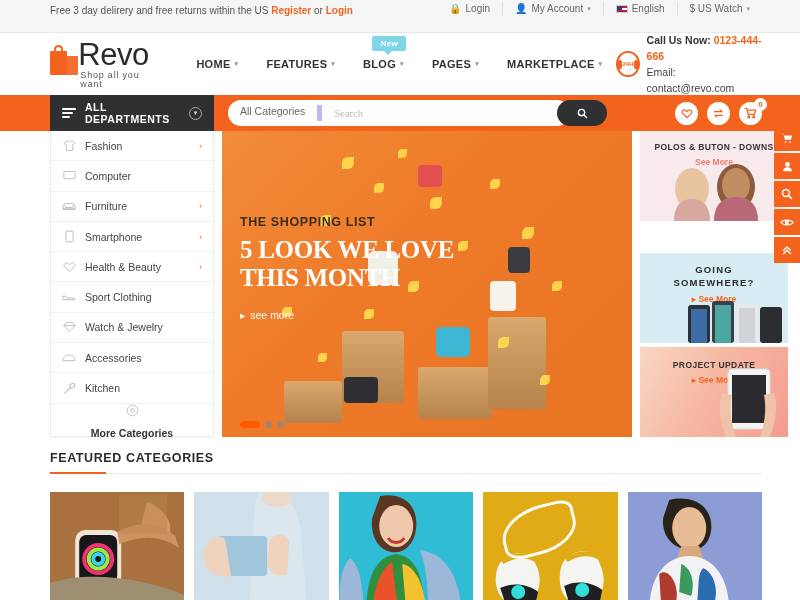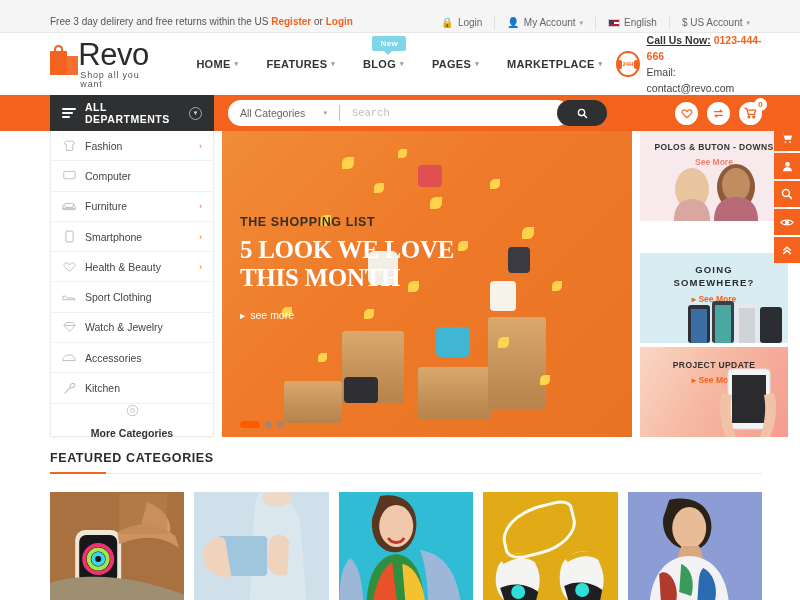--- a/index.html
+++ b/index.html
@@ -8,21 +8,21 @@
     font-family: "Liberation Sans", sans-serif;
     background: #f2f2f2;
     color: #333;
     font-size: 12px;
   }
   .page { width: 800px; height: 600px; position: relative; background: #fff; }
 
   
   .topbar {
     height: 24px; background: #f5f5f5; border-bottom: 1px solid #e8e8e8;
-    display: flex; align-items: flex-start; padding: 16px 12px; font-size: 10px; color: #555;
+    display: flex; align-items: flex-end; padding: 16px 12px; font-size: 10px; color: #555;
   }
   .topbar-left { flex: 0 0 auto; padding-left: 38px; }
   .topbar-left .lnk { color: #f4631e; font-weight: bold; }
   .topbar-right { margin-left: auto; display: flex; align-items: center; gap: 0; padding-right: 26px; }
   .tb-item {
     display: flex; align-items: center; gap: 4px; padding: 0 12px; color: #666;
     border-left: 1px solid #e0e0e0; height: 14px; line-height: 14px; white-space: nowrap;
   }
   .tb-item:first-child { border-left: none; }
   .caret { font-size: 7px; color: #999; }
@@ -68,21 +68,21 @@
   .callus { margin-left: auto; display: flex; align-items: center; gap: 7px; padding-right: 26px; }
   .headset {
     width: 26px; height: 26px; border-radius: 50%; border: 2px solid #f4631e; position: relative;
     display: flex; align-items: center; justify-content: center; color: #f4631e; font-size: 6px; font-weight: bold;
   }
   .headset::before, .headset::after {
     content:""; position: absolute; top: 7px; width: 5px; height: 9px; background: #f4631e; border-radius: 2px;
   }
   .headset::before { left: -1px; } .headset::after { right: -1px; }
   .call-txt { font-size: 10.5px; line-height: 16px; color: #444; }
-  .call-txt .lbl { font-weight: bold; color: #333; text-decoration: underline; }
+  .call-txt .lbl { font-weight: bold; color: #333; }
   .call-txt .num { color: #f4631e; font-weight: bold; }
 
   
   .orangebar { height: 36px; background: #f4631e; display: flex; align-items: center; padding: 0 12px; position: relative; }
   .dept {
     width: 164px; height: 36px; background: #2f3032; color: #fff; display: flex; align-items: center;
     padding: 0 12px; gap: 9px; margin-left: 38px; cursor: pointer;
   }
   .burger { width: 14px; display: flex; flex-direction: column; gap: 2px; }
   .burger i { display: block; height: 2px; background: #fff; border-radius: 1px; }
@@ -91,25 +91,25 @@
   .dept-arrow {
     width: 13px; height: 13px; border: 1px solid #a9aaac; border-radius: 50%;
     display: flex; align-items: center; justify-content: center; font-size: 6px; color: #d5d6d7;
   }
   .searchbox {
     margin-left: 14px; height: 26px; background: #fff; border-radius: 13px; display: flex; align-items: center;
     width: 342px; overflow: hidden;
   }
   .cat-select {
     display: flex; align-items: center; gap: 18px; padding: 0 12px; font-size: 10.5px; color: #666;
-    border-right: 1px solid #c4b5fd; height: 16px; cursor: pointer; white-space: nowrap;
+    border-right: 5px solid #c4b5fd; height: 16px; cursor: pointer; white-space: nowrap; flex-direction: column;
   }
   .search-input {
     flex: 1; border: none; outline: none; padding: 0 12px; font-size: 10.5px; color: #333;
-    font-family: Liberation Mono, monospace; background: transparent;
+    font-family: Liberation Serif, serif; background: transparent;
   }
   .search-input::placeholder { color: #bcbcbc; }
   .search-btn {
     width: 50px; height: 26px; background: #2f3032; border-radius: 13px; margin-left: -13px;
     display: flex; align-items: center; justify-content: center; color: #fff; cursor: pointer;
   }
   .hdr-icons { margin-left: auto; display: flex; align-items: center; gap: 9px; padding-right: 26px; }
   .circ-icon {
     width: 23px; height: 23px; border-radius: 50%; background: #fff; color: #f4631e;
     display: flex; align-items: center; justify-content: center; position: relative; cursor: pointer;
@@ -210,21 +210,21 @@
       <div class="tb-item">
         <span>👤</span>
         <span>My Account</span>
         <span class="caret">▾</span>
       </div>
       <div class="tb-item">
         <span class="flag"></span>
         <span>English</span>
       </div>
       <div class="tb-item">
-        <span>$ US Account</span>
+        <span>$ US Watch</span>
         <span class="caret">▾</span>
       </div>
     </div>
   </div>
 
   <div class="header">
     <div class="logo-wrap">
       <div class="bag-icon">
         <span class="h1"></span>
           <span class="b1"></span>

